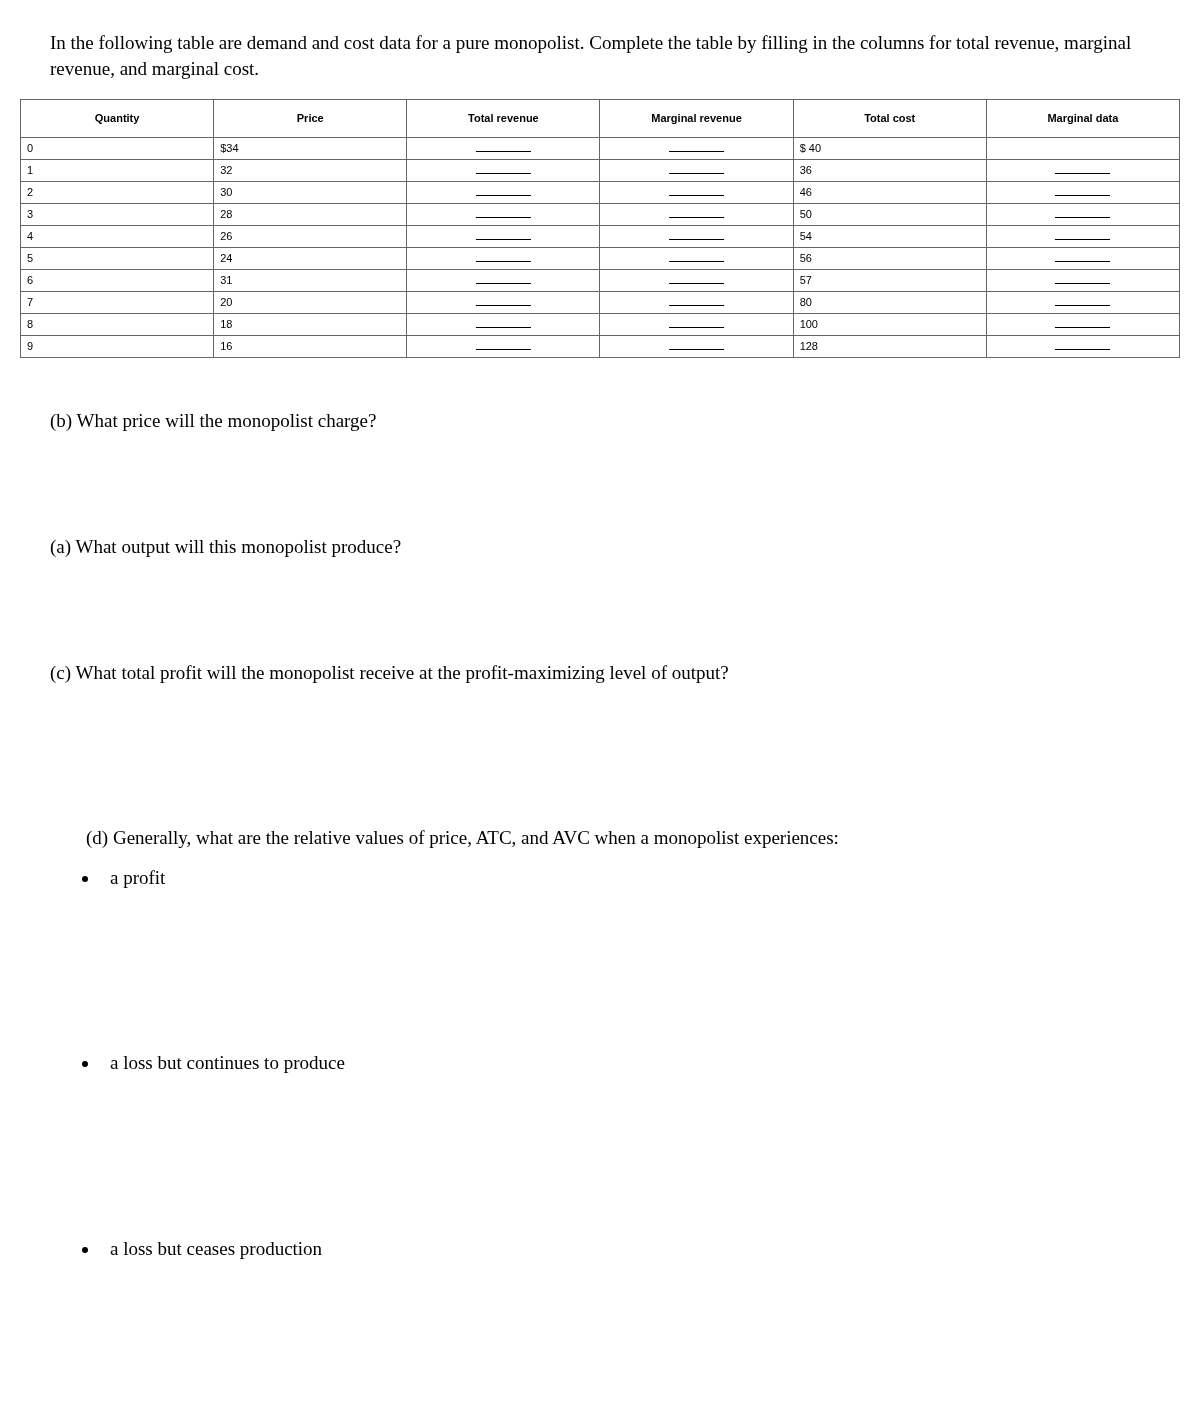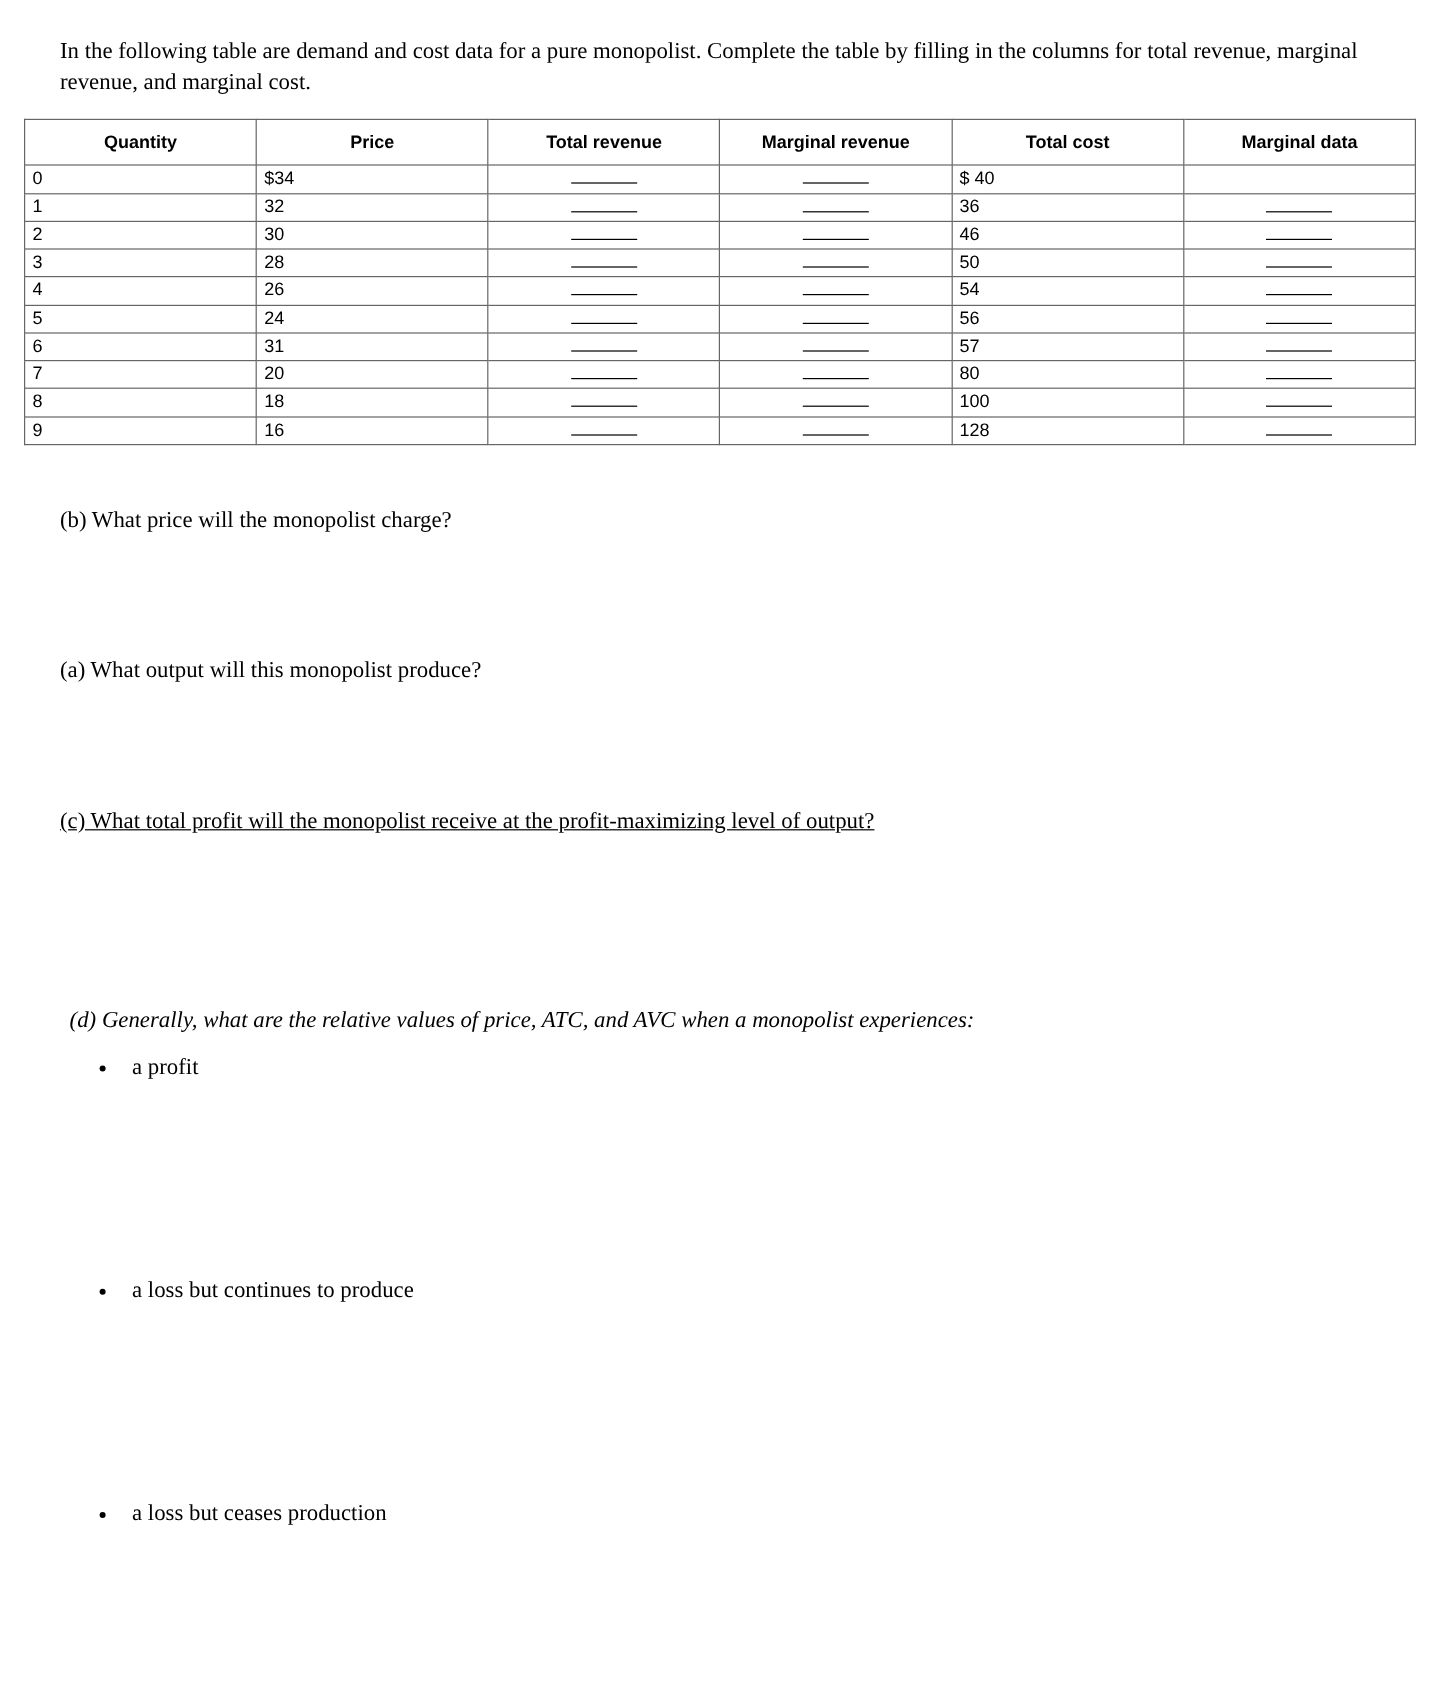--- a/index.html
+++ b/index.html
@@ -18,21 +18,21 @@
     }
     .intro {
       margin: 0 0 18px 30px;
       max-width: 1120px;
     }
     table.data {
       border-collapse: collapse;
       width: 1160px;
       margin: 0 0 50px 0;
       font-family: Arial, Helvetica, sans-serif;
-      font-size: 15px;
+      font-size: 11px;
     }
     table.data th {
       border: 1px solid #666;
       padding: 8px 8px;
       text-align: center;
       font-weight: bold;
       vertical-align: middle;
       height: 38px;
     }
     table.data td {
@@ -61,26 +61,24 @@
       margin-top: 6px;
     }
     .questions {
       margin-left: 30px;
     }
     .question {
       margin-bottom: 100px;
     }
     .question.qc {
       margin-bottom: 140px;
-      text-decoration: underline;
     }
     .part-d-intro {
-      margin-left: 8px;
+      margin-left: 36px;
       margin-bottom: 14px;
-      font-style: italic;
     }
     ul.d-list {
       list-style: disc;
       margin-left: 50px;
     }
     ul.d-list li {
       margin-bottom: 160px;
       padding-left: 10px;
     }
     ul.d-list li:last-child {

